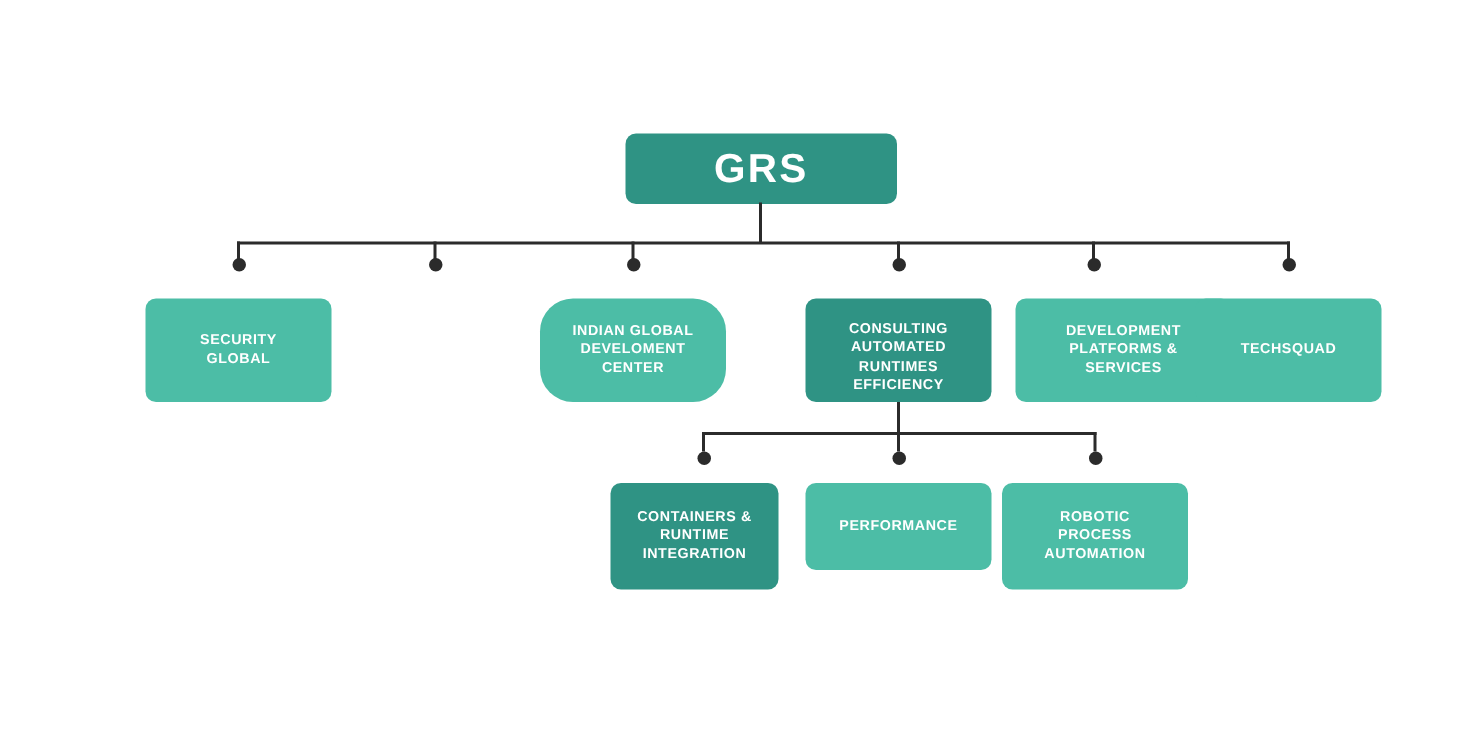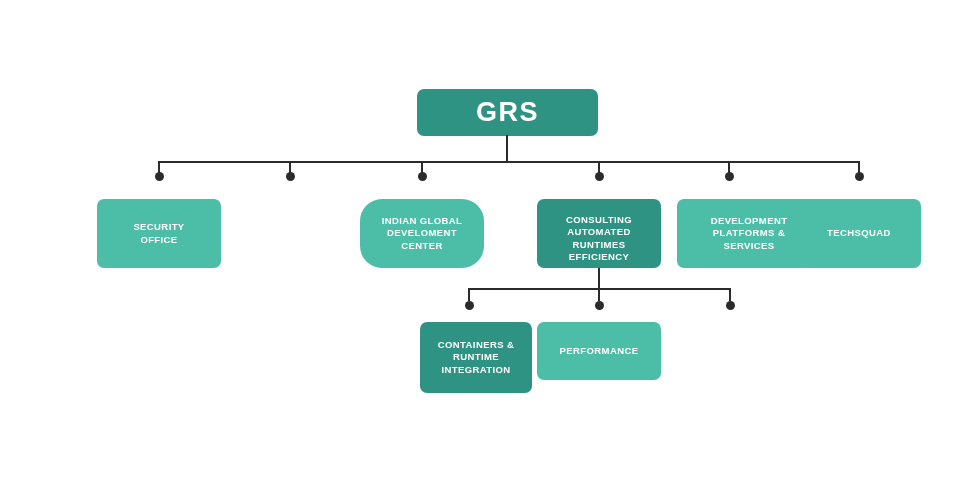--- a/index.html
+++ b/index.html
@@ -70,21 +70,21 @@
   <div class="dot" style="left:599px; top:172px;"></div>
 
   <div class="cline" style="left:728px; top:161px; width:2px; height:13px;"></div>
   <div class="dot" style="left:729px; top:172px;"></div>
 
   <div class="cline" style="left:858px; top:161px; width:2px; height:13px;"></div>
   <div class="dot" style="left:859px; top:172px;"></div>
 
   <div class="node light" style="left:97px; top:199px; width:124px; height:69px;">
     <span class="label">SECURITY
-OFFICE</span>
+GLOBAL</span>
   </div>
 
 
   <div class="node light" style="left:360px; top:199px; width:124px; height:69px;border-radius:22px;">
     <span class="label">INDIAN GLOBAL
 DEVELOMENT
 CENTER</span>
   </div>
 
   <div class="node dark" style="left:537px; top:199px; width:124px; height:69px;align-items:flex-end;">
@@ -109,24 +109,29 @@
 
   <div class="cline" style="left:468px; top:288px; width:2px; height:13px;"></div>
   <div class="dot" style="left:469px; top:301px;"></div>
 
   <div class="cline" style="left:598px; top:288px; width:2px; height:13px;"></div>
   <div class="dot" style="left:599px; top:301px;"></div>
 
   <div class="cline" style="left:729px; top:288px; width:2px; height:13px;"></div>
   <div class="dot" style="left:730px; top:301px;"></div>
 
-  <div class="node dark" style="left:407px; top:322px; width:112px; height:71px;margin-left:13px;">
+  <div class="node dark" style="left:407px; top:322px; width:112px; height:71px;">
     <span class="label">CONTAINERS &amp;
 RUNTIME
 INTEGRATION</span>
   </div>
 
   <div class="node light" style="left:537px; top:322px; width:124px; height:58px;">
     <span class="label">PERFORMANCE</span>
   </div>
 
+  <div class="node light" style="left:668px; top:322px; width:124px; height:71px;">
+    <span class="label">ROBOTIC
+PROCESS
+AUTOMATION</span>
+  </div>
 
 </div>
 
 </body></html>

